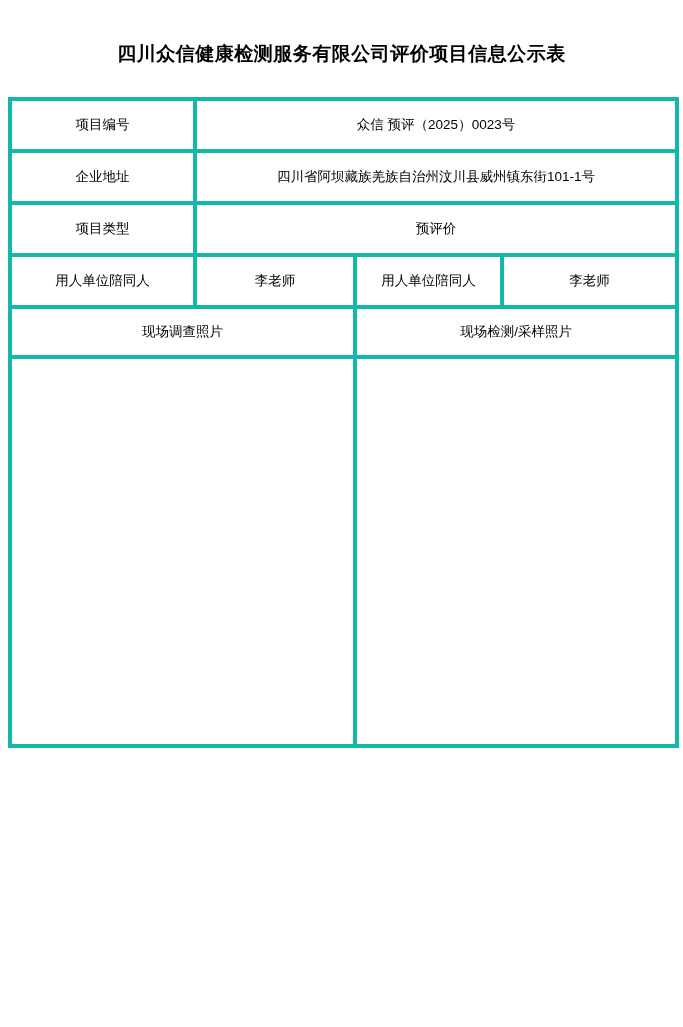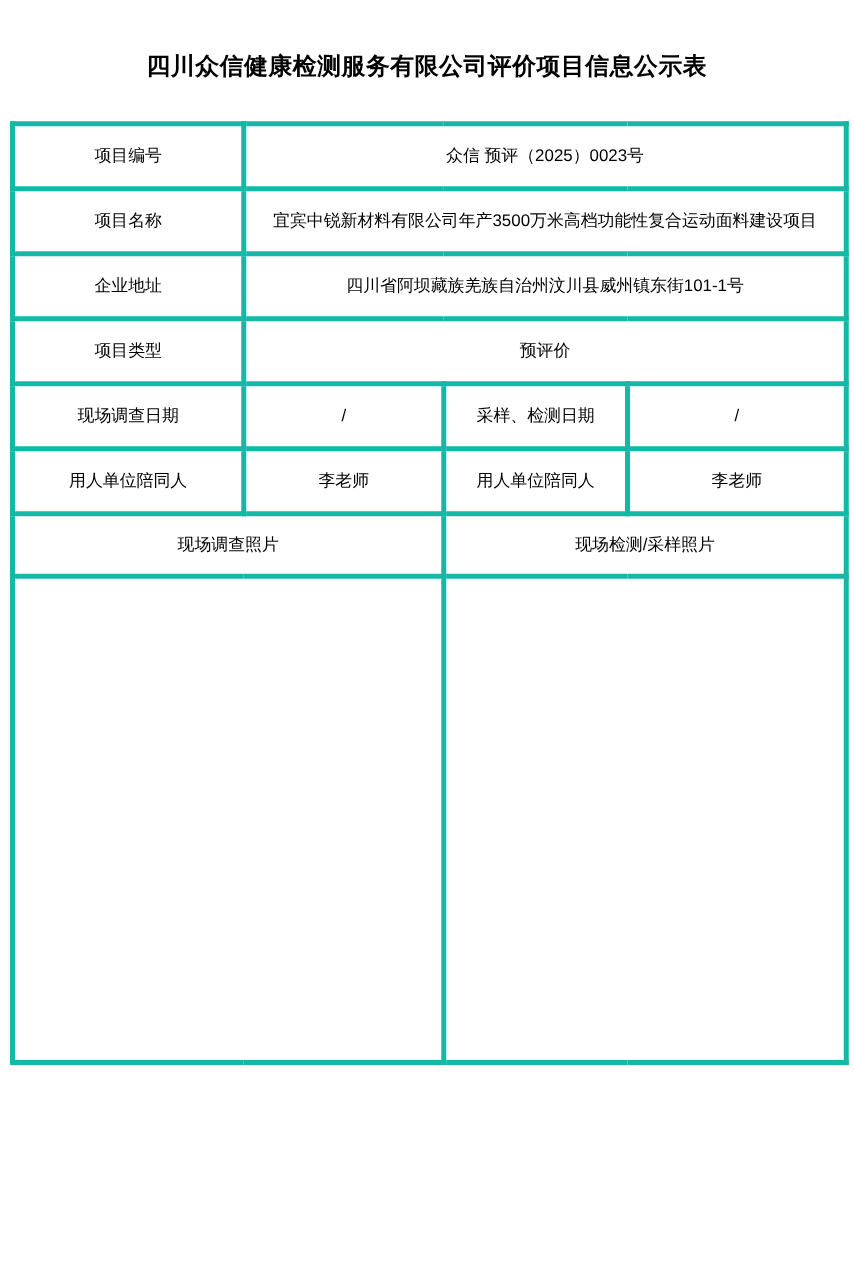--- a/index.html
+++ b/index.html
@@ -77,38 +77,28 @@
       <col style="width:160px">
       <col style="width:147px">
       <col style="width:175px">
     </colgroup>
     <tbody>
       <tr class="row-h">
         <td class="label">项目编号</td>
         <td class="value" colspan="3">众信 预评（2025）0023号</td>
       </tr>
       <tr class="row-h">
-        <td class="label">项目名称</td>
-        <td class="value-long" colspan="3">宜宾中锐新材料有限公司年产3500万米高档功能性复合运动面料建设项目</td>
-      </tr>
-      <tr class="row-h">
         <td class="label">企业地址</td>
         <td class="value" colspan="3">四川省阿坝藏族羌族自治州汶川县威州镇东街101-1号</td>
       </tr>
       <tr class="row-h">
         <td class="label">项目类型</td>
         <td class="value" colspan="3">预评价</td>
       </tr>
 
-      <tr class="row-h">
-        <td class="label">现场调查日期</td>
-        <td class="value">/</td>
-        <td class="label">采样、检测日期</td>
-        <td class="value">/</td>
-      </tr>
       <tr class="row-h">
         <td class="label">用人单位陪同人</td>
         <td class="value">李老师</td>
         <td class="label">用人单位陪同人</td>
         <td class="value">李老师</td>
       </tr>
 
       <tr class="row-photo-head">
         <td class="label" colspan="2">现场调查照片</td>
         <td class="label" colspan="2">现场检测/采样照片</td>

